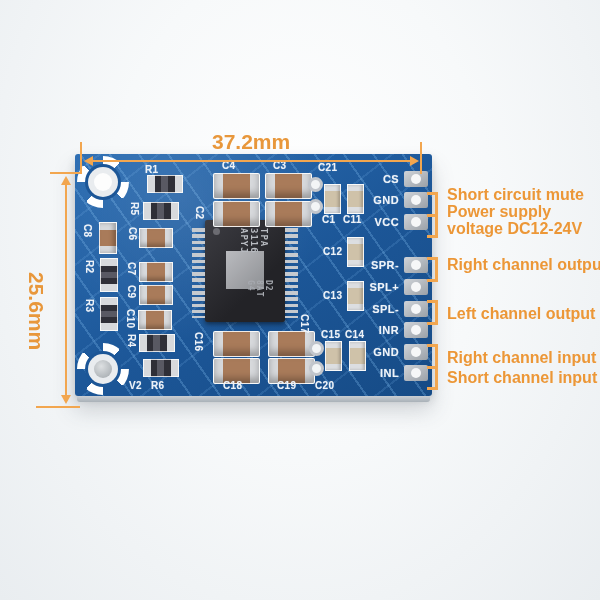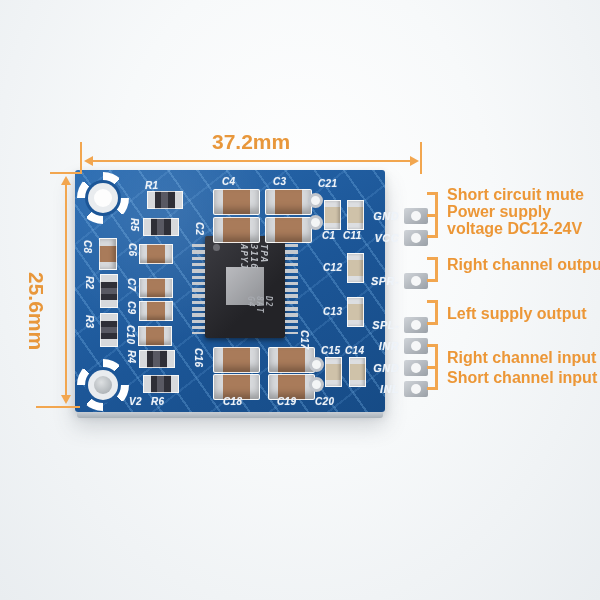--- a/index.html
+++ b/index.html
@@ -3,28 +3,27 @@
 <meta charset="utf-8">
 <style>
   html,body{margin:0;padding:0;}
   #scene{
     position:relative;width:600px;height:600px;overflow:hidden;
     background:radial-gradient(ellipse at 50% 35%, #ffffff 0%, #f7f9fa 45%, #e9edf0 100%);
     font-family:"Liberation Sans", sans-serif;
   }
   
   #pcb{
-    position:absolute;left:75px;top:170px;width:310px;height:242px;border-radius:3px;
+    position:absolute;left:75px;top:154px;width:357px;height:242px;border-radius:3px;
     background:
       radial-gradient(circle at 30% 18%, rgba(255,255,255,0.10), transparent 45%),
       repeating-linear-gradient(55deg, transparent 0 22px, rgba(130,190,240,0.28) 22px 24px),
       repeating-linear-gradient(-38deg, transparent 0 34px, rgba(120,180,235,0.17) 34px 36px),
       linear-gradient(150deg, #2a6cb2 0%, #1c5697 55%, #164b86 100%);
     box-shadow:0 14px 22px rgba(60,70,80,0.22), 0 4px 8px rgba(60,70,80,0.18);
-    font-style:italic;
   }
   #pcb::after{ 
     content:"";position:absolute;left:2px;right:2px;bottom:-6px;height:6px;
     background:linear-gradient(180deg,#c9ced4,#a9b1b8);border-radius:0 0 3px 3px;
   }
   
   .silk{position:absolute;color:#edf2f8;font-weight:bold;font-size:10px;line-height:11px;
         letter-spacing:.3px;white-space:nowrap;text-shadow:0 0 1px rgba(230,240,250,.45);}
   .rot{transform:rotate(90deg);transform-origin:top left;}
   
@@ -170,30 +169,38 @@
     <span class="silk rot" style="left:20px;top:145px">R3</span>
     <span class="silk rot" style="left:63px;top:73px">C6</span>
     <span class="silk rot" style="left:62px;top:108px">C7</span>
     <span class="silk rot" style="left:62px;top:131px">C9</span>
     <span class="silk rot" style="left:61px;top:155px">C10</span>
     <span class="silk rot" style="left:62px;top:180px">R4</span>
     <span class="silk rot" style="left:130px;top:52px">C2</span>
     <span class="silk rot" style="left:129px;top:178px">C16</span>
     <span class="silk rot" style="left:235px;top:160px">C17</span>
 
+    <div class="pin-row" style="top:16px">
+        <span class="pin-label">CS</span>
+        <span class="pad"></span>
+      </div>
     <div class="pin-row" style="top:37px">
         <span class="pin-label">GND</span>
         <span class="pad"></span>
       </div>
     <div class="pin-row" style="top:59px">
         <span class="pin-label">VCC</span>
         <span class="pad"></span>
       </div>
     <div class="pin-row" style="top:102px">
         <span class="pin-label">SPR-</span>
+        <span class="pad"></span>
+      </div>
+    <div class="pin-row" style="top:124px">
+        <span class="pin-label">SPL+</span>
         <span class="pad"></span>
       </div>
     <div class="pin-row" style="top:146px">
         <span class="pin-label">SPL-</span>
         <span class="pad"></span>
       </div>
     <div class="pin-row" style="top:167px">
         <span class="pin-label">INR</span>
         <span class="pad"></span>
       </div>
@@ -236,17 +243,17 @@
 
   <div class="bk" style="left:427px;top:344px;width:10px;height:3px"></div>
   <div class="bk" style="left:427px;top:366px;width:10px;height:3px"></div>
   <div class="bk" style="left:427px;top:387px;width:10px;height:3px"></div>
   <div class="bk" style="left:435px;top:344px;width:3px;height:46px"></div>
 
   <div class="callout" style="top:186px">Short circuit mute</div>
   <div class="callout" style="top:203px">Power supply</div>
   <div class="callout" style="top:220px">voltage DC12-24V</div>
   <div class="callout" style="top:256px">Right channel output</div>
-  <div class="callout" style="top:305px">Left supply output</div>
+  <div class="callout" style="top:305px">Left channel output</div>
   <div class="callout" style="top:349px">Right channel input</div>
   <div class="callout" style="top:369px">Short channel input</div>
 
 </div>
 
 </body></html>

